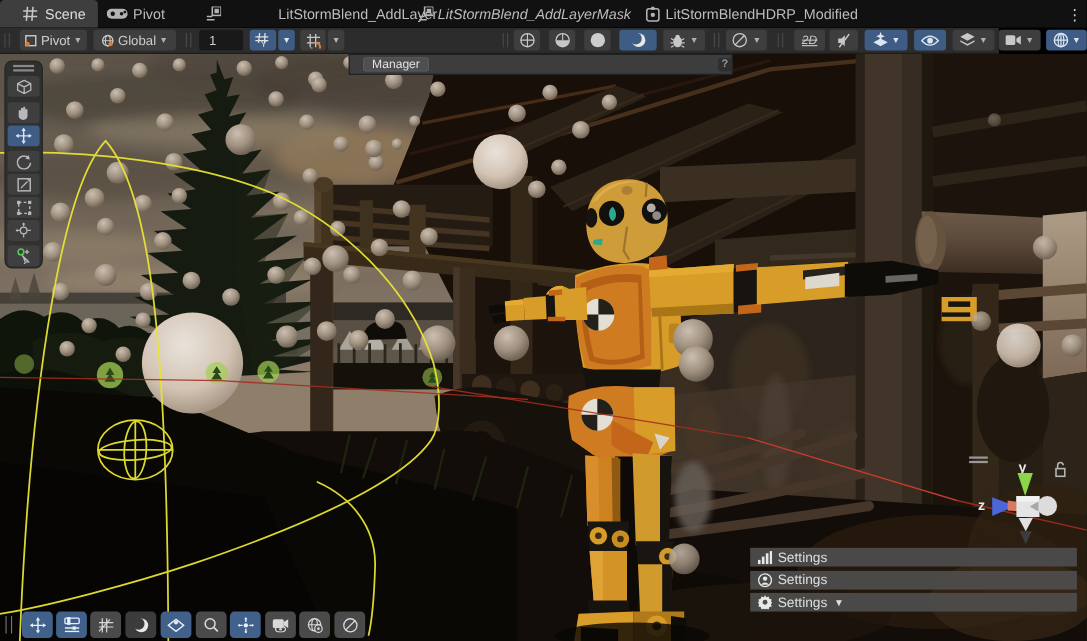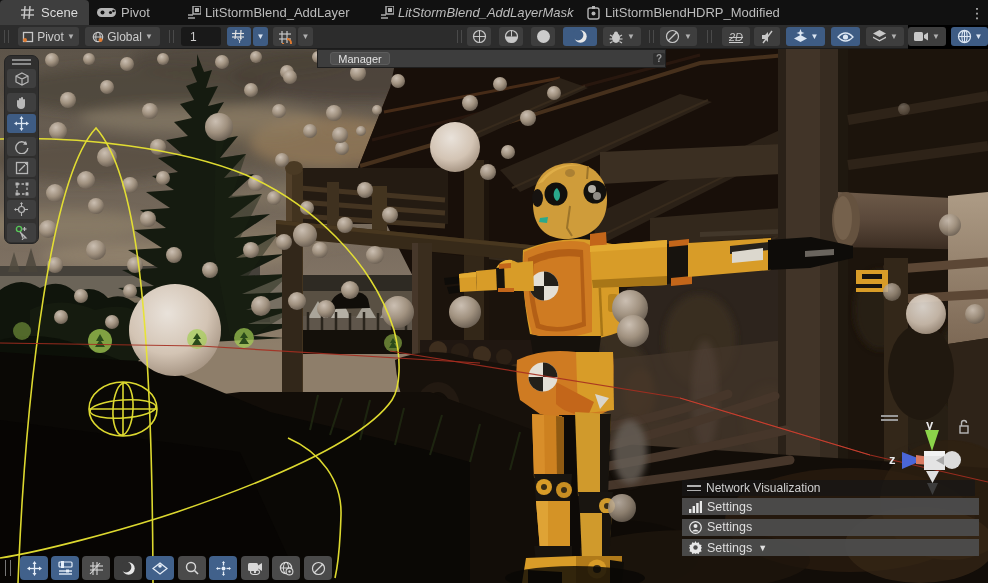--- a/index.html
+++ b/index.html
@@ -498,21 +498,21 @@
     </div>
     <div class="tab" style="left:97px;">
       <svg width="20" height="11" viewBox="0 0 20 11">
           <rect x="0" y="1" width="19" height="9" rx="4.5" fill="#b4b4b4"></rect>
           <circle cx="5.5" cy="5.5" r="2" fill="#111"></circle>
           <circle cx="13.5" cy="5.5" r="1.6" fill="#111"></circle>
           <circle cx="16.5" cy="4" r="1.3" fill="#111"></circle>
         </svg>
       <span style="margin-left:4px;">Pivot</span>
     </div>
-    <div class="tab" style="left:187px;">
+    <div class="tab" style="left:187px;gap:48px;">
       <svg width="14" height="14" viewBox="0 0 14 14">
           <rect x="6" y="0" width="8" height="8" fill="none" stroke="#b4b4b4" stroke-width="1.4"></rect>
           <rect x="8" y="2" width="4" height="4" fill="#b4b4b4"></rect>
           <line x1="1" y1="9" x2="6" y2="9" stroke="#b4b4b4" stroke-width="1.4"></line>
           <line x1="1" y1="12" x2="8" y2="12" stroke="#b4b4b4" stroke-width="1.4"></line>
         </svg>
       <span style="margin-left:4px;">LitStormBlend_AddLayer</span>
     </div>
     <div class="tab" style="left:380px;">
       <svg width="14" height="14" viewBox="0 0 14 14">
@@ -751,27 +751,20 @@
       <svg width="15" height="15" viewBox="0 0 15 15">
           <circle cx="5" cy="4" r="2.6" fill="none" stroke="#58c858" stroke-width="1.4"></circle>
           <path d="M6,7 L12,13 L9.5,13 L8,15" fill="none" stroke="#b8b8b8" stroke-width="1.2"></path>
           <path d="M6,7 L8.4,13.4 L9.6,10.8 L12.6,12.4 Z" fill="#b8b8b8"></path>
           <line x1="10.5" y1="2" x2="10.5" y2="6" stroke="#b8b8b8" stroke-width="1.2"></line>
           <line x1="8.5" y1="4" x2="12.5" y2="4" stroke="#b8b8b8" stroke-width="1.2"></line>
         </svg>
     </div>
   </div>
 
-  <div class="abs" style="left:682px;top:480px;width:293px;height:16px;background:rgba(22,22,22,.72);display:flex;align-items:center;">
-    <div style="margin-left:5px;width:14px;">
-      <div style="height:1.6px;background:#b0b0b0;margin-bottom:3px;"></div>
-        <div style="height:1.6px;background:#b0b0b0;"></div>
-    </div>
-    <span style="color:#cfcfcf;font-size:12px;margin-left:5px;">Network Visualization</span>
-  </div>
   <div class="netrow" style="top:498px;">
     <svg width="13" height="12" viewBox="0 0 13 12" style="margin-left:7px;">
         <rect x="0" y="8" width="2.4" height="4" fill="#e8e8e8"></rect>
         <rect x="3.6" y="5" width="2.4" height="7" fill="#e8e8e8"></rect>
         <rect x="7.2" y="2" width="2.4" height="10" fill="#e8e8e8"></rect>
         <rect x="10.8" y="0" width="2.2" height="12" fill="#e8e8e8"></rect>
       </svg>
     <span style="margin-left:5px;">Settings</span>
   </div>
   <div class="netrow" style="top:518.5px;">

